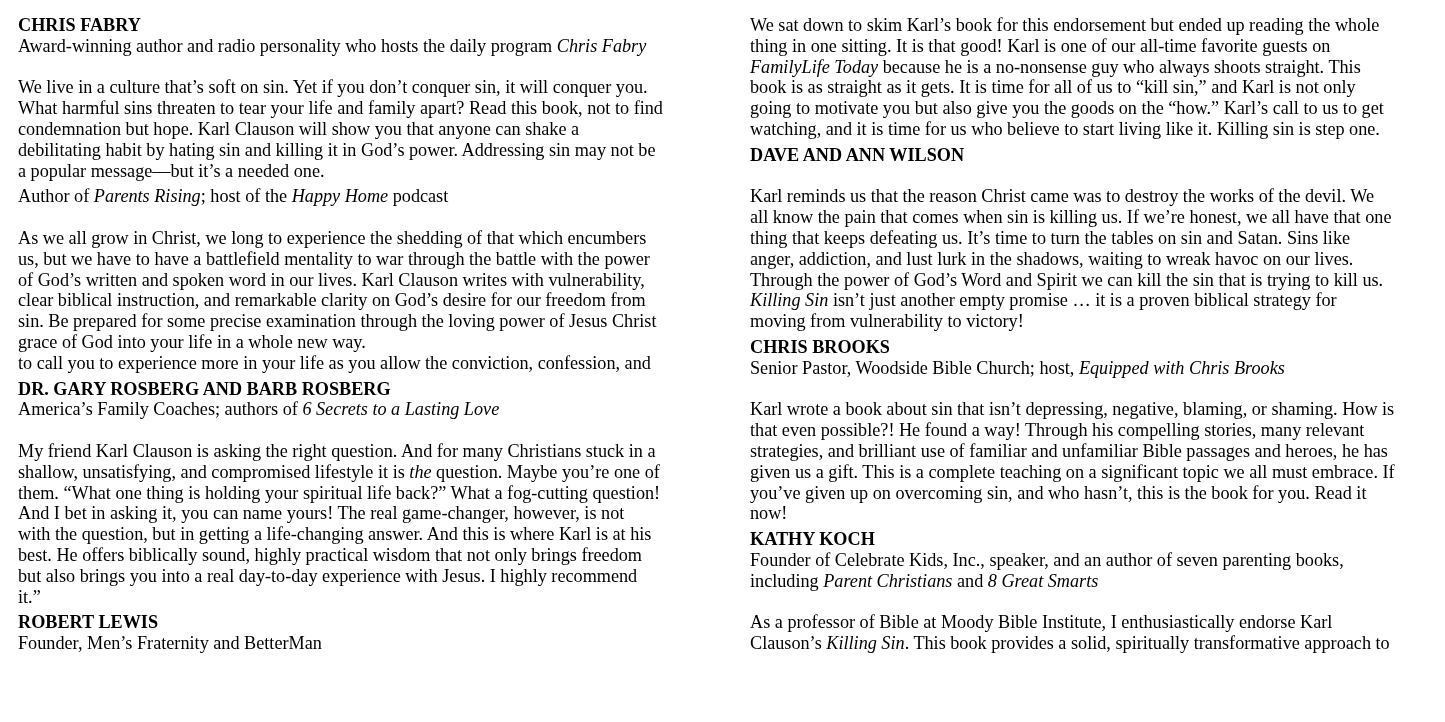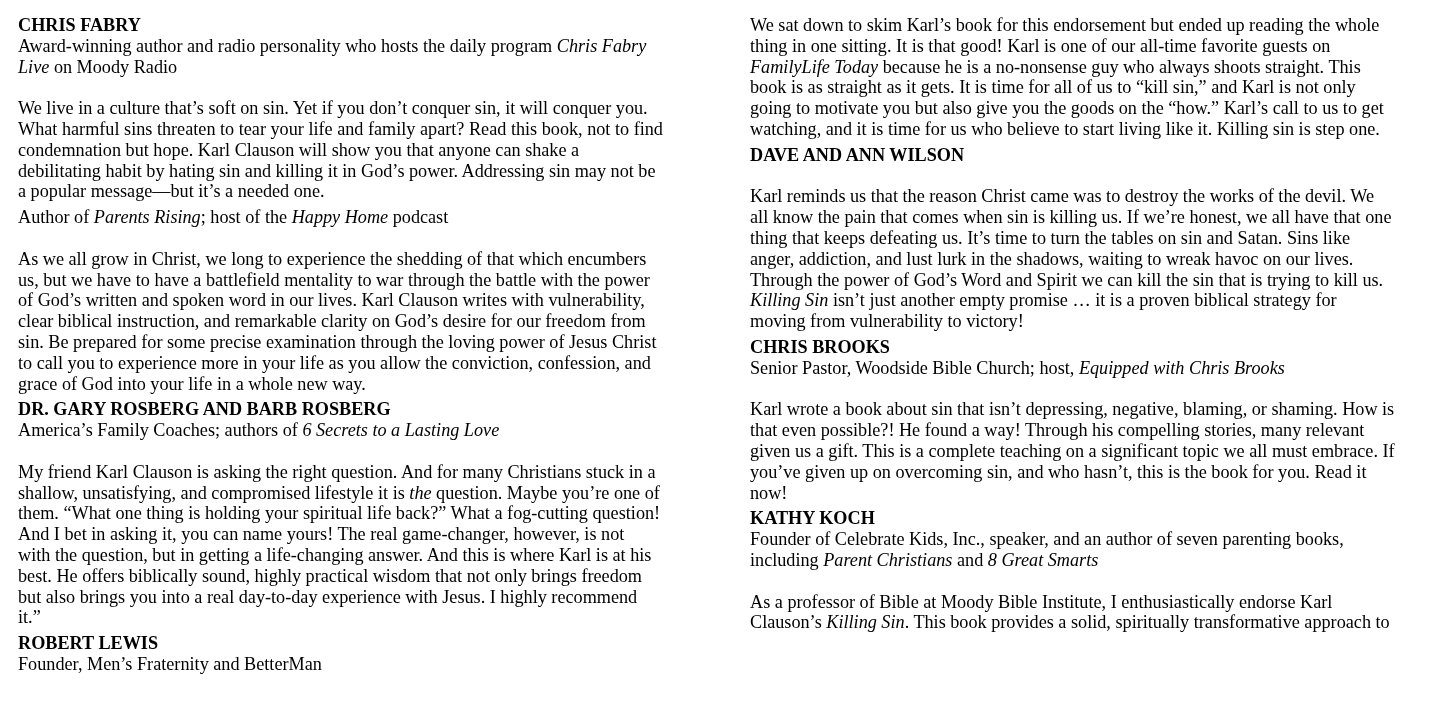--- a/index.html
+++ b/index.html
@@ -13,37 +13,36 @@
   .gap { height: 20.8px; }
   .sgap { height: 5px; }
   i { font-style: italic; }
 </style>
 </head>
 <body>
 
 <div class="col left">
     <div class="line name">CHRIS FABRY</div>
     <div class="line"><span>Award-winning author and radio personality who hosts the daily program </span><i>Chris Fabry</i></div>
-    <div class="line"><i>Live</i><span> on Moody Radio</span></div>
     <div class="gap"></div>
     <div class="line"><span>We live in a culture that’s soft on sin. Yet if you don’t conquer sin, it will conquer you.</span></div>
     <div class="line"><span>What harmful sins threaten to tear your life and family apart? Read this book, not to find</span></div>
     <div class="line"><span>condemnation but hope. Karl Clauson will show you that anyone can shake a</span></div>
     <div class="line"><span>debilitating habit by hating sin and killing it in God’s power. Addressing sin may not be</span></div>
     <div class="line"><span>a popular message—but it’s a needed one.</span></div>
     <div class="sgap"></div>
     <div class="line"><span>Author of </span><i>Parents Rising</i><span>; host of the </span><i>Happy Home</i><span> podcast</span></div>
     <div class="gap"></div>
     <div class="line"><span>As we all grow in Christ, we long to experience the shedding of that which encumbers</span></div>
     <div class="line"><span>us, but we have to have a battlefield mentality to war through the battle with the power</span></div>
     <div class="line"><span>of God’s written and spoken word in our lives. Karl Clauson writes with vulnerability,</span></div>
     <div class="line"><span>clear biblical instruction, and remarkable clarity on God’s desire for our freedom from</span></div>
     <div class="line"><span>sin. Be prepared for some precise examination through the loving power of Jesus Christ</span></div>
+    <div class="line"><span>grace of God into your life in a whole new way.</span></div>
     <div class="line"><span>to call you to experience more in your life as you allow the conviction, confession, and</span></div>
-    <div class="line"><span>grace of God into your life in a whole new way.</span></div>
     <div class="sgap"></div>
     <div class="line name">DR. GARY ROSBERG AND BARB ROSBERG</div>
     <div class="line"><span>America’s Family Coaches; authors of </span><i>6 Secrets to a Lasting Love</i></div>
     <div class="gap"></div>
     <div class="line"><span>My friend Karl Clauson is asking the right question. And for many Christians stuck in a</span></div>
     <div class="line"><span>shallow, unsatisfying, and compromised lifestyle it is </span><i>the</i><span> question. Maybe you’re one of</span></div>
     <div class="line"><span>them. “What one thing is holding your spiritual life back?” What a fog-cutting question!</span></div>
     <div class="line"><span>And I bet in asking it, you can name yours! The real game-changer, however, is not</span></div>
     <div class="line"><span>with the question, but in getting a life-changing answer. And this is where Karl is at his</span></div>
     <div class="line"><span>best. He offers biblically sound, highly practical wisdom that not only brings freedom</span></div>
@@ -69,20 +68,21 @@
     <div class="line"><span>anger, addiction, and lust lurk in the shadows, waiting to wreak havoc on our lives.</span></div>
     <div class="line"><span>Through the power of God’s Word and Spirit we can kill the sin that is trying to kill us.</span></div>
     <div class="line"><i>Killing Sin</i><span> isn’t just another empty promise … it is a proven biblical strategy for</span></div>
     <div class="line"><span>moving from vulnerability to victory!</span></div>
     <div class="sgap"></div>
     <div class="line name">CHRIS BROOKS</div>
     <div class="line"><span>Senior Pastor, Woodside Bible Church; host, </span><i>Equipped with Chris Brooks</i></div>
     <div class="gap"></div>
     <div class="line"><span>Karl wrote a book about sin that isn’t depressing, negative, blaming, or shaming. How is</span></div>
     <div class="line"><span>that even possible?! He found a way! Through his compelling stories, many relevant</span></div>
+    <div class="line"><span>strategies, and brilliant use of familiar and unfamiliar Bible passages and heroes, he has</span></div>
     <div class="line"><span>given us a gift. This is a complete teaching on a significant topic we all must embrace. If</span></div>
     <div class="line"><span>you’ve given up on overcoming sin, and who hasn’t, this is the book for you. Read it</span></div>
     <div class="line"><span>now!</span></div>
     <div class="sgap"></div>
     <div class="line name">KATHY KOCH</div>
     <div class="line"><span>Founder of Celebrate Kids, Inc., speaker, and an author of seven parenting books,</span></div>
     <div class="line"><span>including </span><i>Parent Christians</i><span> and </span><i>8 Great Smarts</i></div>
     <div class="gap"></div>
     <div class="line"><span>As a professor of Bible at Moody Bible Institute, I enthusiastically endorse Karl</span></div>
     <div class="line"><span>Clauson’s </span><i>Killing Sin</i><span>. This book provides a solid, spiritually transformative approach to</span></div>

